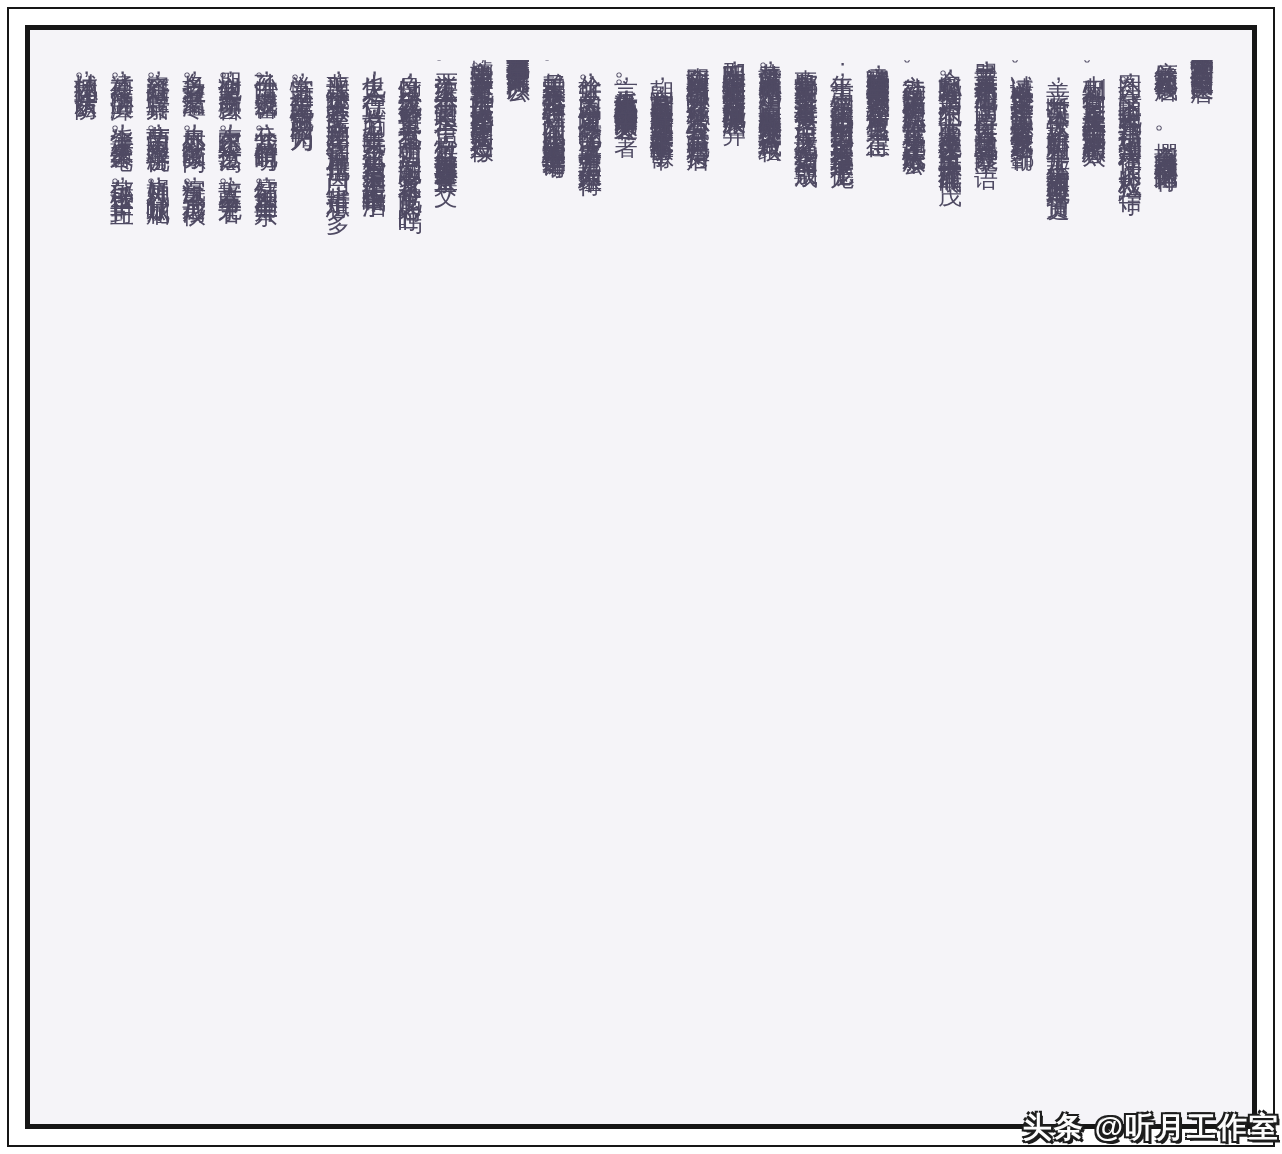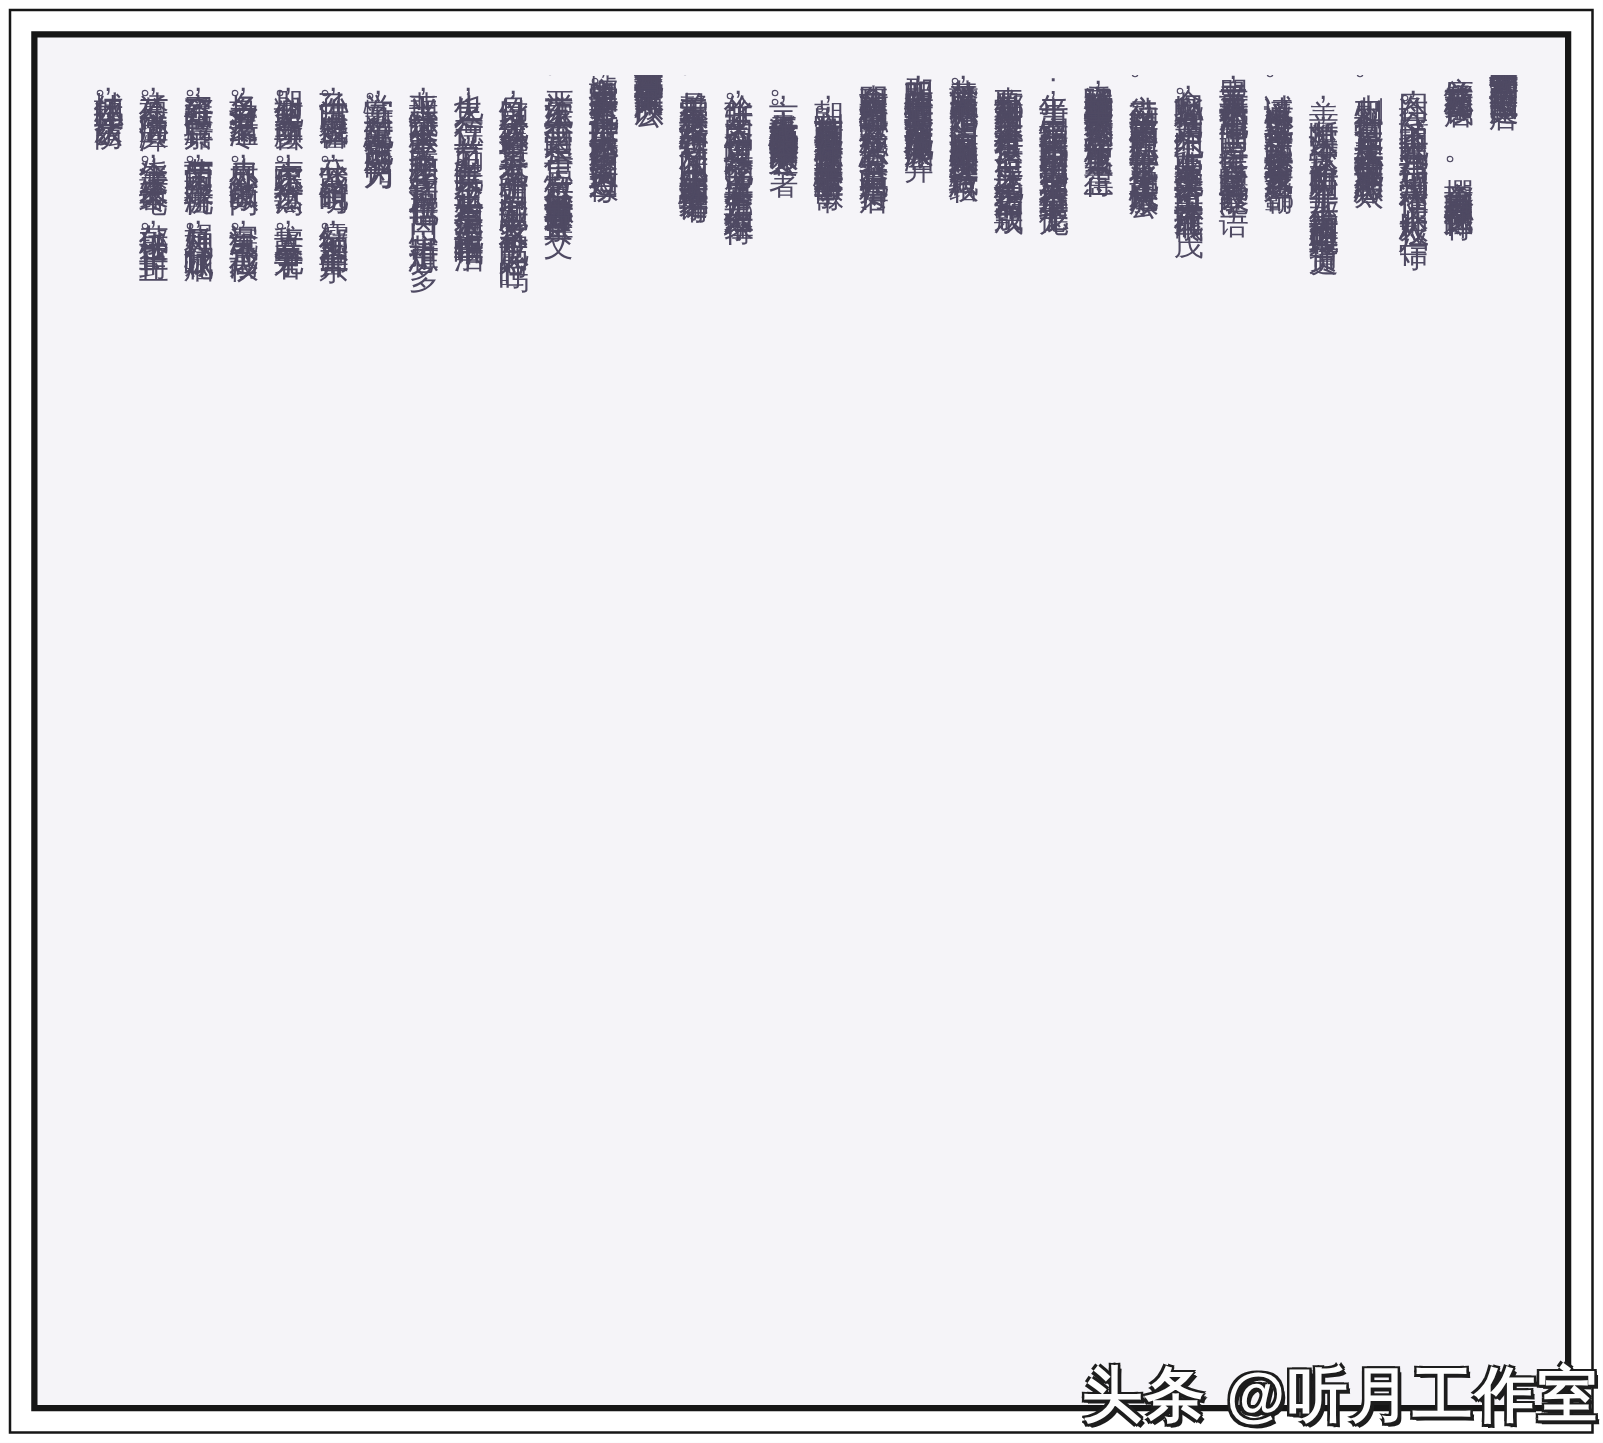--- a/index.html
+++ b/index.html
@@ -39,21 +39,21 @@
     color: #4f4a63;
     overflow: hidden;
   }
   .col {
     height: 100%;
   }
   .watermark {
     position: absolute;
     right: 2px;
     bottom: 6px;
-    font-size: 48px;
+    font-size: 29px;
     font-weight: bold;
     letter-spacing: 2px;
     white-space: nowrap;
     color: #fdfdfd;
     text-shadow:
       2px 2px 0 #1d1d1d,
      -2px 2px 0 #1d1d1d,
       2px -2px 0 #1d1d1d,
      -2px -2px 0 #1d1d1d,
       3px 3px 0 #1d1d1d,

